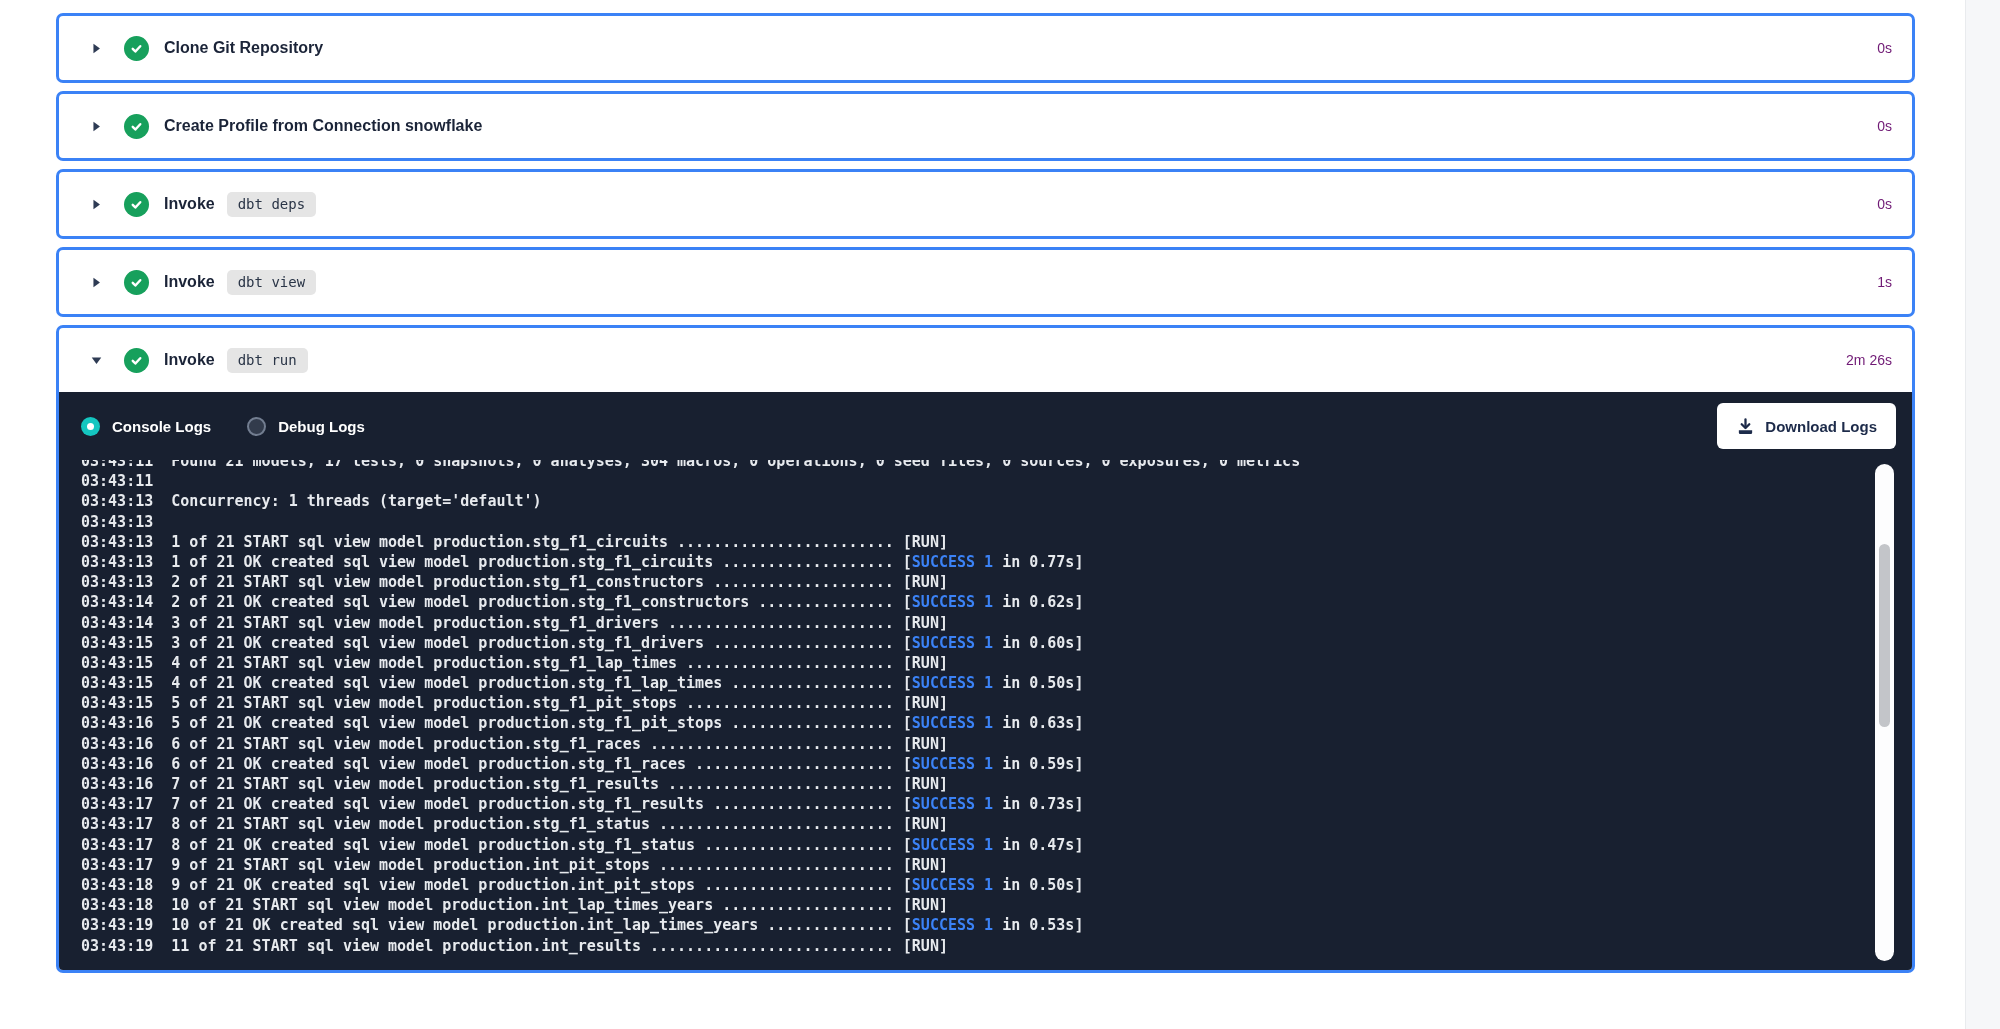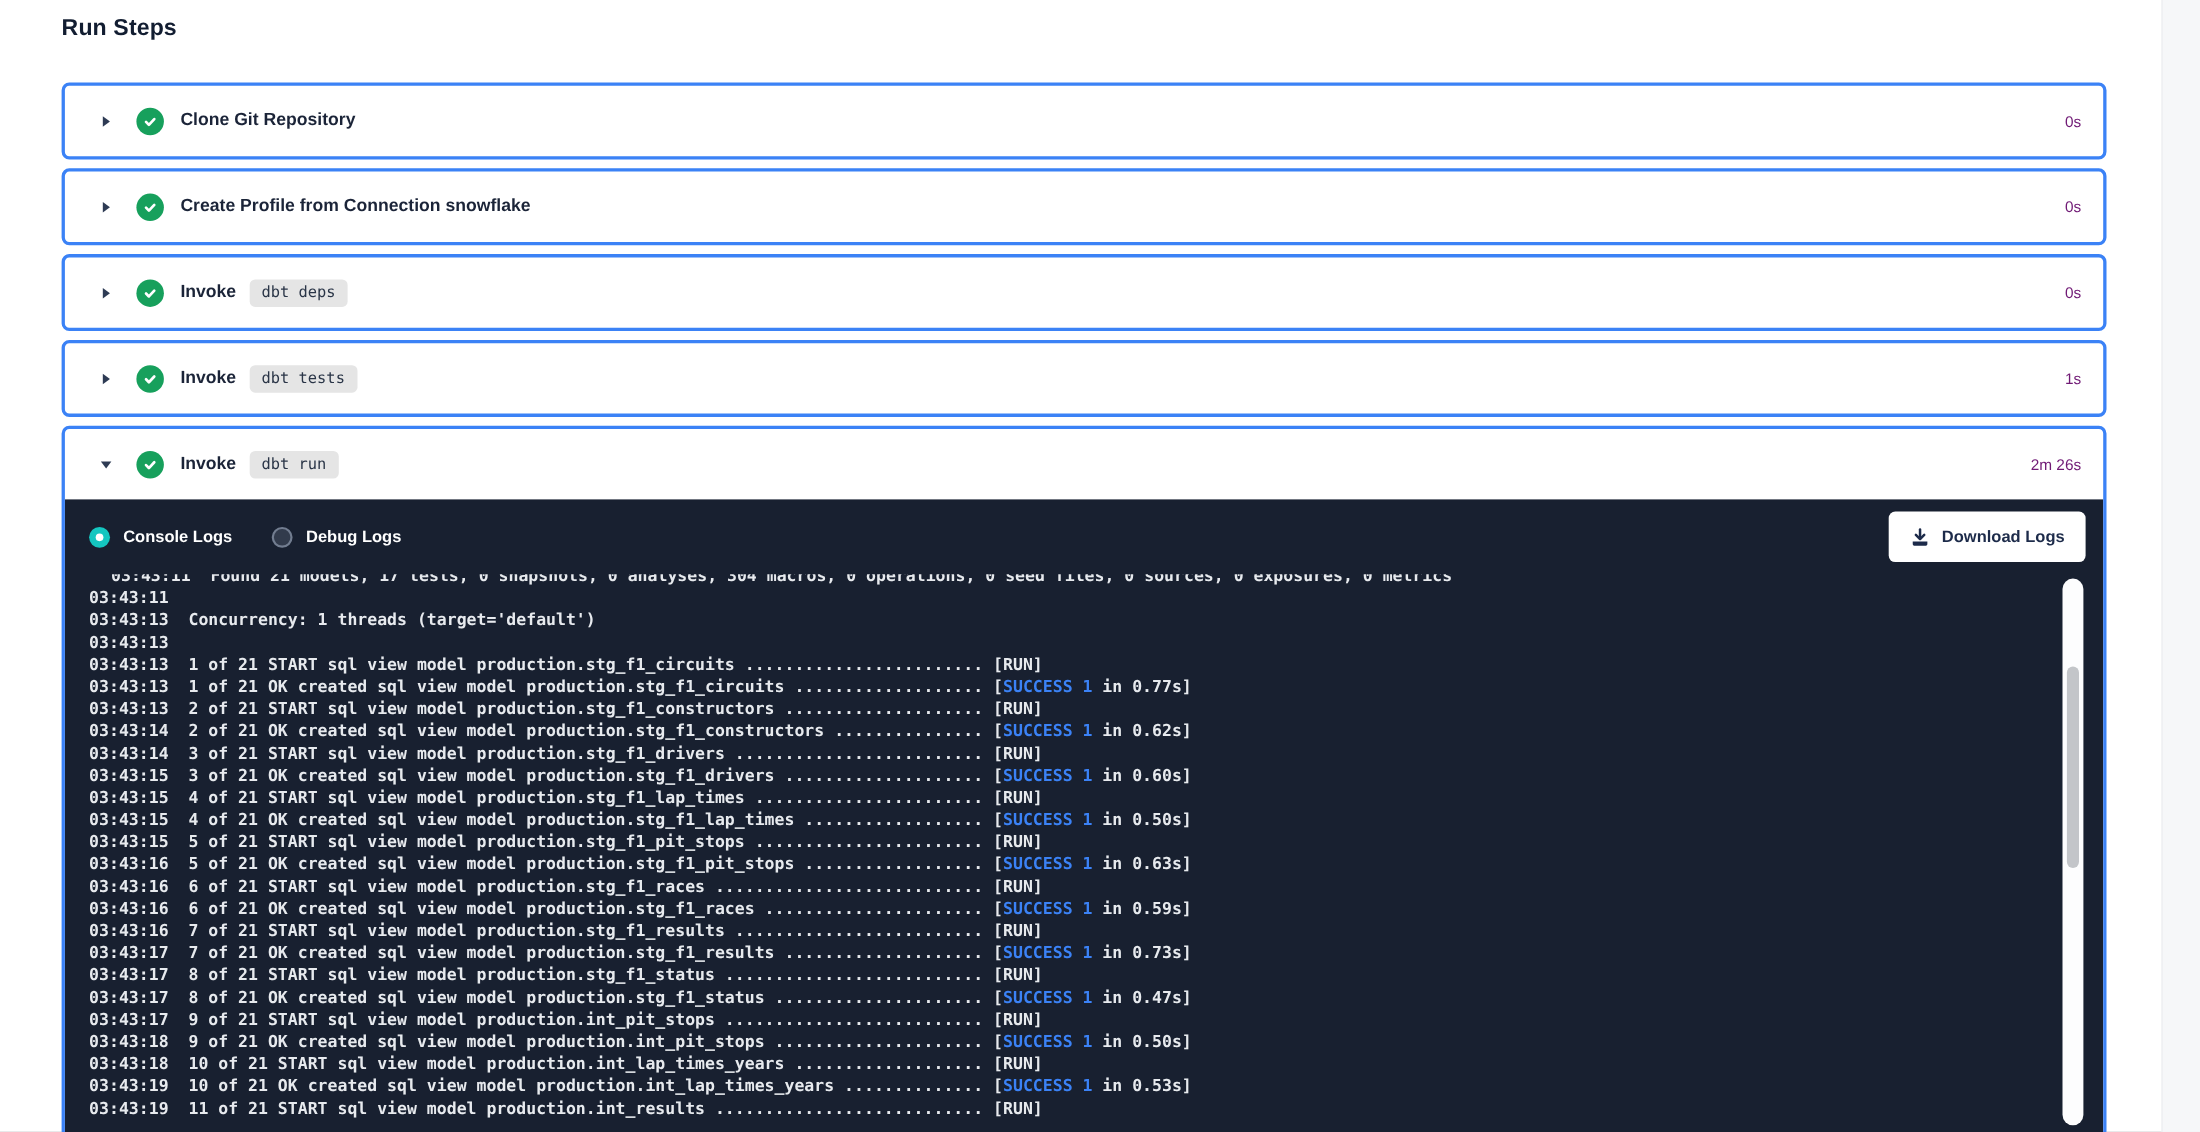--- a/index.html
+++ b/index.html
@@ -49,40 +49,39 @@
     display:flex; align-items:center; gap:10px; padding:0 19px; cursor:pointer;
     font-family:"Liberation Sans",sans-serif; font-size:15px; font-weight:700; color:#1d2b4a;
   }
   .dl svg { width:19px; height:19px; }
   .logview { position:relative; height:510px; overflow:hidden; padding-left:22px; }
   .lines {
     font-family:"DejaVu Sans Mono",monospace; font-size:15px; font-weight:700;
     color:#e7eaee; white-space:pre;
   }
   .line { height:20.2px; line-height:20.2px; }
-  .line:first-child { margin-top:-9px;margin-left:20px; }
+  .line:first-child { margin-top:-9px; }
   .lgreen { color:#3b82f6; }
   .sb-track {
     position:absolute; right:18px; top:4px; width:19px; height:497px;
     background:#fdfdfe; border-radius:10px;
   }
   .sb-thumb {
     position:absolute; left:4px; top:80px; width:11px; height:183px;
     background:#c3c5c9; border-radius:6px;
   }
   .right-gutter {
     position:absolute; left:1965px; top:0; width:35px; height:1029px;
     background:#f6f7f9; border-left:1px solid #e9ebee;
   }
 </style>
 </head>
 <body>
 
 <div class="content">
-  <div class="page-title">Run Steps</div>
   <div id="steps">
       <div class="card">
     <div class="card-head">
       <span class="caret">
         <svg viewBox="0 0 12 12">
               <path d="M3.2 1.6l6 4.4-6 4.4z"></path>
             </svg>
       </span>
       <span class="check">
         <svg viewBox="0 0 16 16">
@@ -134,21 +133,21 @@
         <svg viewBox="0 0 12 12">
               <path d="M3.2 1.6l6 4.4-6 4.4z"></path>
             </svg>
       </span>
       <span class="check">
         <svg viewBox="0 0 16 16">
               <path d="M4 8.3l2.8 2.9L12 5.6" fill="none" stroke="#fff" stroke-width="2.6" stroke-linecap="round" stroke-linejoin="round"></path>
             </svg>
       </span>
       <span class="slabel">Invoke</span>
-      <code class="cmd">dbt tests</code>
+      <code class="cmd">dbt view</code>
       <span class="dur">1s</span>
     </div>
   </div>
       <div class="card expanded">
     <div class="card-head">
       <span class="caret">
         <svg viewBox="0 0 12 12">
               <path d="M3.2 1.6l6 4.4-6 4.4z"></path>
             </svg>
       </span>

